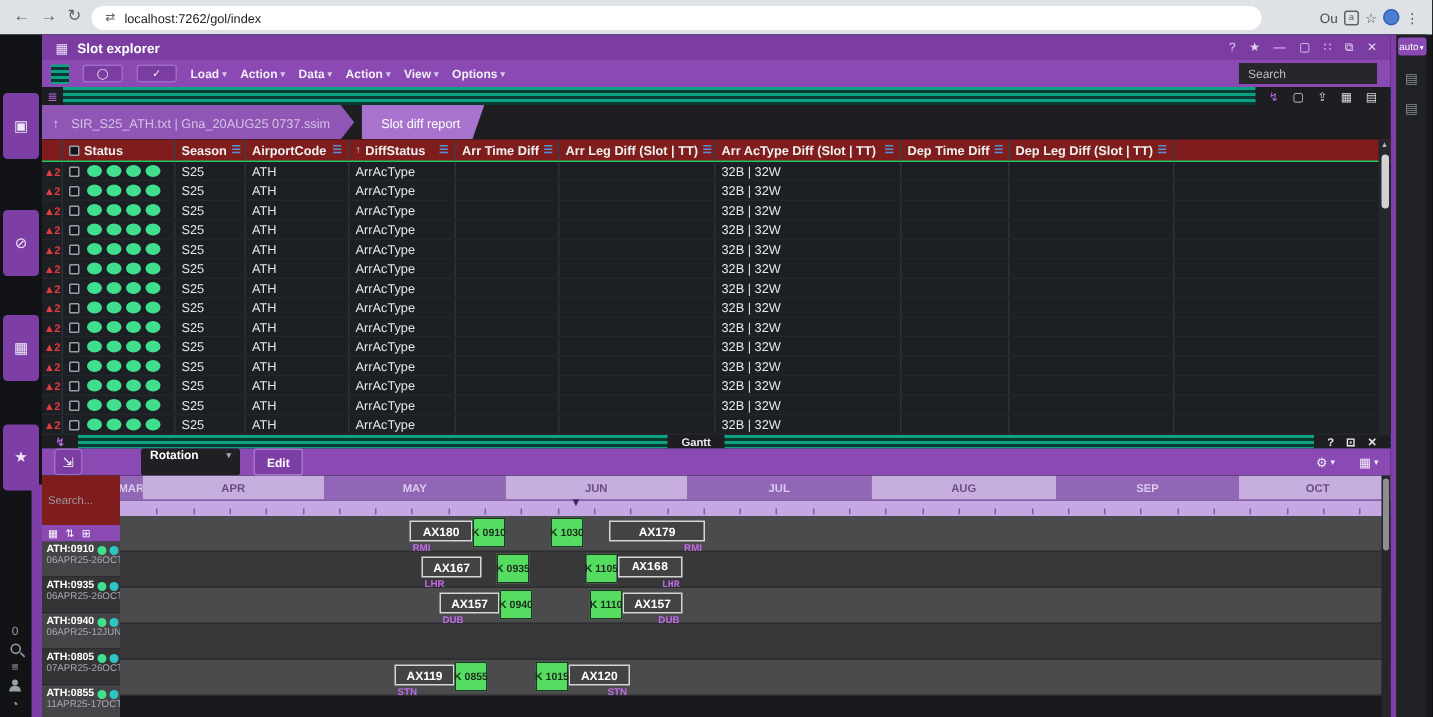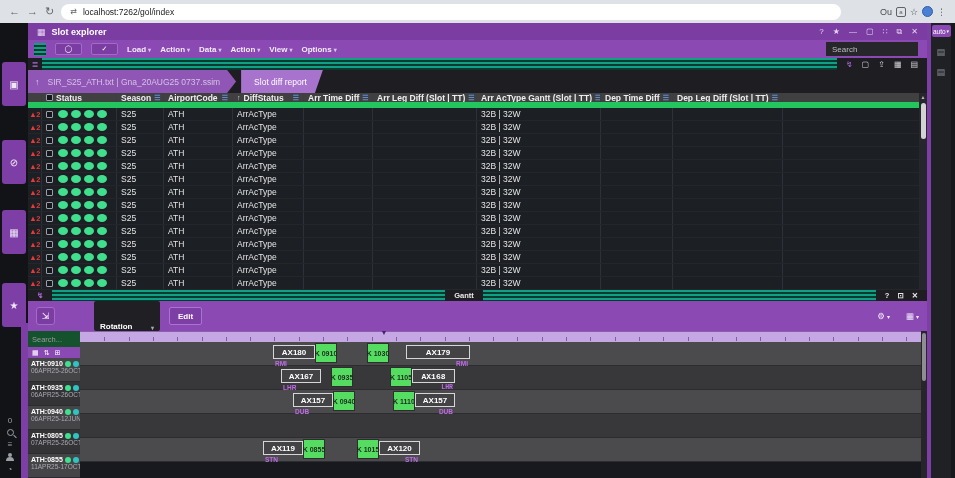--- a/index.html
+++ b/index.html
@@ -34,39 +34,39 @@
   .app{width:903px;flex:none;display:flex;flex-direction:column;border-right:4px solid #7d3fa5;background:#17191e}
 
   .titlebar{height:17px;background:#7b3da2;display:flex;align-items:center;gap:6px;padding:0 9px;color:#fff}
   .titlebar .t-ic{font-size:9px;color:#e9d9f5}
   .titlebar .t-label{font-size:9px;font-weight:bold}
   .win-controls{margin-left:auto;display:flex;gap:9px;color:#e4d4f1;font-size:8px}
 
   .toolbar{height:18px;background:#8a49b3;display:flex;align-items:center;gap:9px;padding:0 6px}
   .handle{width:12px;height:13px;background:repeating-linear-gradient(180deg,#0fa183 0 2px,#093a31 2px 4px)}
   .tbtn{width:27px;height:12px;background:#7b3da2;border:1px solid #a06cc7;border-radius:2px;color:#fff;font-size:7px;display:flex;align-items:center;justify-content:center}
-  .menu{color:#f3ecf9;font-size:8px;font-weight:bold;display:flex;align-items:center;gap:2px}
+  .menu{color:#f3ecf9;font-size:8px;font-weight:bold;display:flex;gap:2px}
   .menu .caret{font-size:6px;color:#d9c4ea}
   .search-top{margin-left:auto;margin-right:3px;width:92px;height:14px;background:#26262b;color:#bdbdc4;font-size:8px;display:flex;align-items:center;padding:0 6px}
 
   .stripe-bar{height:12px;display:flex;align-items:stretch;background:repeating-linear-gradient(180deg,#0fa183 0 2px,#093a31 2px 4px)}
   .chipL{width:14px;background:#1d1d22;color:#b06ae0;font-size:8px;display:flex;align-items:center;justify-content:center}
   .chipR{margin-left:auto;background:#1d1d22;display:flex;align-items:center;gap:9px;padding:0 9px;color:#d9d9de;font-size:8px}
   .chipR .flash{color:#b06ae0}
 
   .crumbs{height:23px;background:#1d1d22;display:flex;align-items:stretch;font-size:8.5px}
   .crumb-wrap{background:#8f56b5;display:flex;align-items:center;gap:8px;padding:0 2px 0 7px;clip-path:polygon(0 0,calc(100% - 9px) 0,100% 50%,calc(100% - 9px) 100%,0 100%)}
   .crumb-up{color:#dcc9ef;font-size:9px}
   .crumb1{color:#d5c2e5;padding-right:14px}
   .crumb-gap{width:5px}
   .tab-active{background:#a873cc;color:#fff;font-weight:normal;display:flex;align-items:center;padding:0 16px 0 13px;clip-path:polygon(0 0,100% 0,calc(100% - 8px) 100%,0 100%)}
 
   
   .table{position:relative;height:197px;background:#17191e}
-  .thead{height:15px;display:flex;background:#404040;border-bottom:6px solid #22c55e}
+  .thead{height:15px;display:flex;background:#7f1d1d;border-bottom:1px solid #22c55e}
   .th{display:flex;align-items:center;gap:3px;padding:0 4px;border-right:1px solid #3b3e45;color:#efefef;font-size:8.5px;font-weight:bold;overflow:hidden;white-space:nowrap}
   .th .filter{margin-left:auto;color:#5b8fd4;font-size:7px}
   .th .sort{color:#d8d8d8;font-size:7px}
   .tbody{height:182px;overflow:hidden}
   .tr{height:13px;display:flex;border-bottom:1px solid #24262c;background:#1c1f24}
   .td{display:flex;align-items:center;padding:0 4px;border-right:1px solid #2e3138;color:#e6e6e6;font-size:8.5px;overflow:hidden;white-space:nowrap}
   .c0{width:14px;flex:none;justify-content:center}
   .c1{width:75px;flex:none}.c2{width:47px;flex:none}.c3{width:69px;flex:none}
   .c4{width:71px;flex:none}.c5{width:69px;flex:none}.c6{width:104px;flex:none}
   .c7{width:124px;flex:none}.c8{width:72px;flex:none}.c9{width:110px;flex:none}
@@ -79,29 +79,29 @@
   .vscroll .arr{color:#b9b9b9;font-size:5px;margin-top:1px}
   .vthumb{width:5px;height:36px;background:#d2d2d2;border-radius:3px;margin-top:3px}
 
   
   .gantt{height:188px;display:flex;flex-direction:column}
   .g-titlebar{height:11px;display:flex;align-items:stretch;background:repeating-linear-gradient(180deg,#0fa183 0 2px,#093a31 2px 4px)}
   .g-chip{background:#1d1d22;display:flex;align-items:center;justify-content:center;padding:0 9px;color:#e9e9ee;font-size:7.5px;font-weight:bold;gap:8px}
   .g-chip.mid{margin:0 auto}
   .g-toolbar{height:30px;background:#8a49b3;display:flex;align-items:center;gap:9px;padding:0 8px}
   .g-expand{width:19px;height:18px;background:#7b3da2;border:1px solid #a06cc7;border-radius:3px;color:#fff;font-size:9px;display:flex;align-items:center;justify-content:center}
-  .rotation{width:66px;height:30px;background:#202024;border-radius:2px;color:#fff;font-size:8px;font-weight:bold;display:flex;align-items:flex-end;justify-content:space-between;padding:0 6px;margin-left:30px}
+  .rotation{width:66px;height:18px;background:#202024;border-radius:2px;color:#fff;font-size:8px;font-weight:bold;display:flex;align-items:flex-start;justify-content:space-between;padding:0 6px;margin-left:30px}
   .rotation .caret{font-size:6px;color:#aaa}
   .edit-btn{height:18px;padding:0 8px;background:#7d3fa5;border:1px solid #a974cf;border-radius:2px;color:#fff;font-size:8px;font-weight:bold;display:flex;align-items:center}
   .g-tools{margin-left:auto;display:flex;gap:16px;color:#f0e8f7;font-size:8.5px}
   .g-tools .dd{display:flex;gap:2px;align-items:center}.g-tools .caret{font-size:6px}
 
   .g-body{position:relative;flex:1;display:flex}
   .g-left{width:52px;flex:none;background:#3a3a3e;display:flex;flex-direction:column}
-  .g-search{height:16px;background:#14532d;color:#9a9aa2;font-size:7.5px;display:flex;align-items:center;padding:0 4px;margin:0 0 0 0}
+  .g-search{height:33px;background:#7f1d1d;color:#9a9aa2;font-size:7.5px;display:flex;align-items:center;padding:0 4px;margin:0 0 0 0}
   .g-iconrow{height:11px;background:#8a49b3;display:flex;align-items:center;gap:5px;padding:0 4px;color:#fff;font-size:7px}
   .g-label{height:24px;padding:2px 2px 0 3px;overflow:hidden;border-bottom:1px solid #2c2c30}
   .g-label .l1{display:flex;align-items:center;gap:2px;color:#fff;font-size:7px;font-weight:bold;white-space:nowrap}
   .g-label .l2{color:#a9a9b2;font-size:6.5px;white-space:nowrap}
   .si{width:6px;height:6px;border-radius:50%;flex:none}
   .si.green{background:#3fe08f}.si.teal{background:#2ec4c4}
 
   .g-main{position:relative;flex:1;overflow:hidden}
   .months{height:16px;display:flex}
   .month{display:flex;align-items:center;justify-content:center;font-size:7.5px;font-weight:bold;flex:none;overflow:hidden}
@@ -263,21 +263,21 @@
             </div>
             <div class="th c5">
               <span>Arr Time Diff</span>
               <span class="filter">☰</span>
             </div>
             <div class="th c6">
               <span>Arr Leg Diff (Slot | TT)</span>
               <span class="filter">☰</span>
             </div>
             <div class="th c7">
-              <span>Arr AcType Gantt (Slot | TT)</span>
+              <span>Arr AcType Diff (Slot | TT)</span>
               <span class="filter">☰</span>
             </div>
             <div class="th c8">
               <span>Dep Time Diff</span>
               <span class="filter">☰</span>
             </div>
             <div class="th c9">
               <span>Dep Leg Diff (Slot | TT)</span>
               <span class="filter">☰</span>
             </div>
@@ -685,20 +685,30 @@
                   <div class="l1">
                     <span>ATH:0855</span>
                     <span class="si green"></span>
                     <span class="si teal"></span>
                   </div>
                   <div class="l2">11APR25-17OCT25</div>
                 </div>
               </div>
           </div>
           <div class="g-main">
+            <div class="months" id="gmonths">
+                <div class="month dark" style="width: 15px;">MAR</div>
+                <div class="month light" style="width: 121px;">APR</div>
+                <div class="month dark" style="width: 121px;">MAY</div>
+                <div class="month light" style="width: 121px;">JUN</div>
+                <div class="month dark" style="width: 123px;">JUL</div>
+                <div class="month light" style="width: 123px;">AUG</div>
+                <div class="month dark" style="width: 122px;">SEP</div>
+                <div class="month light" style="width: 105px;">OCT</div>
+              </div>
             <div class="weeks" id="gweeks">
                 <span class="wtick" style="left: 24.3px;"></span>
                 <span class="wtick" style="left: 48.6px;"></span>
                 <span class="wtick" style="left: 72.9px;"></span>
                 <span class="wtick" style="left: 97.2px;"></span>
                 <span class="wtick" style="left: 121.5px;"></span>
                 <span class="wtick" style="left: 145.8px;"></span>
                 <span class="wtick" style="left: 170.1px;"></span>
                 <span class="wtick" style="left: 194.4px;"></span>
                 <span class="wtick" style="left: 218.7px;"></span>

